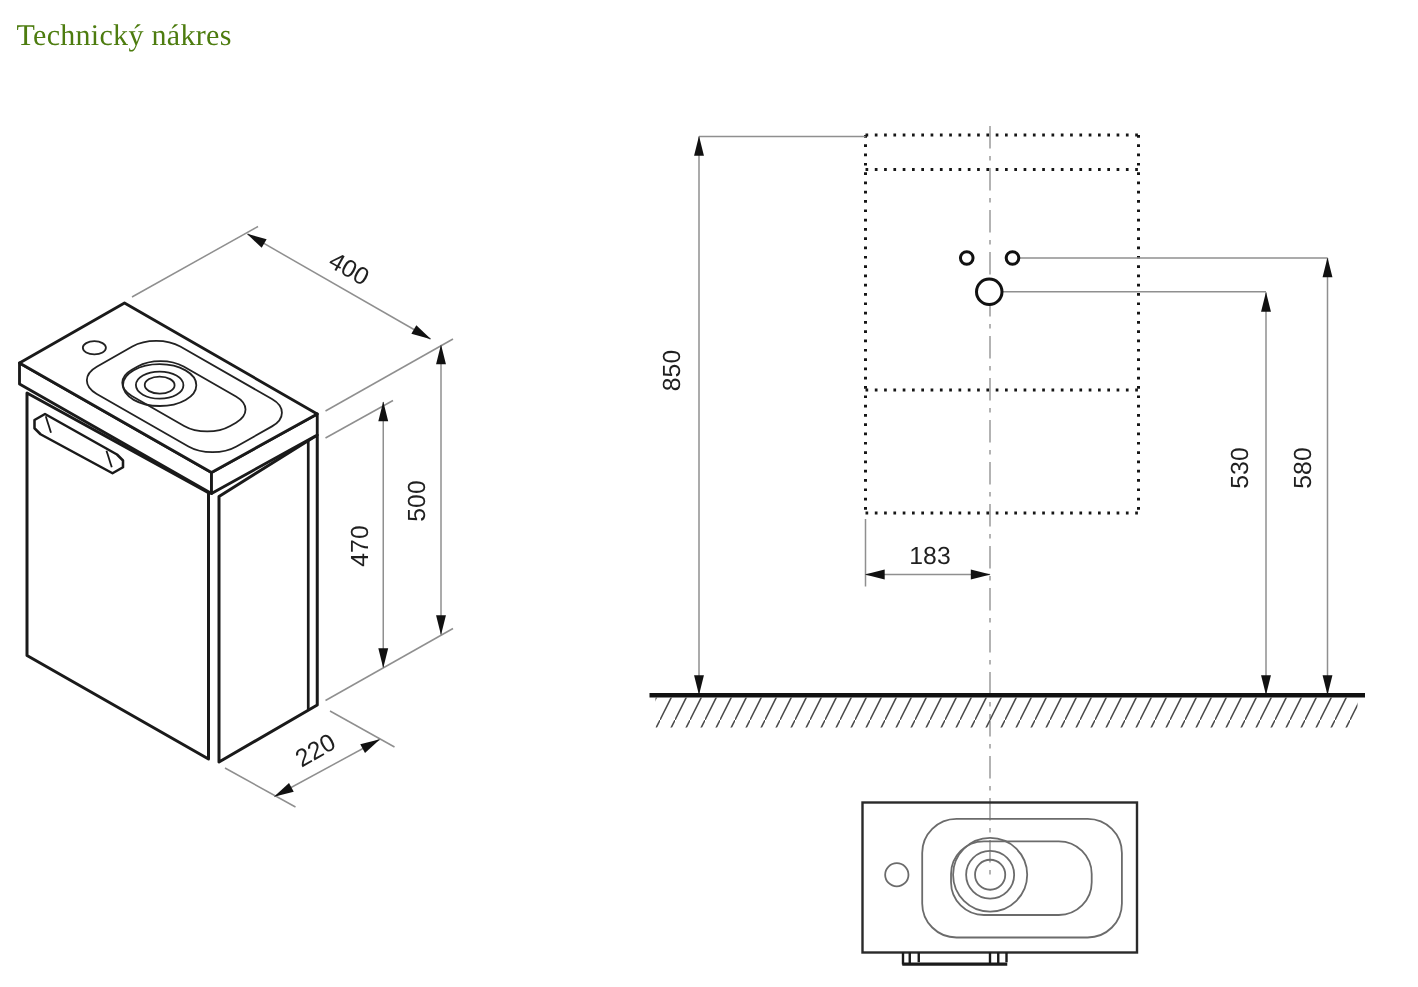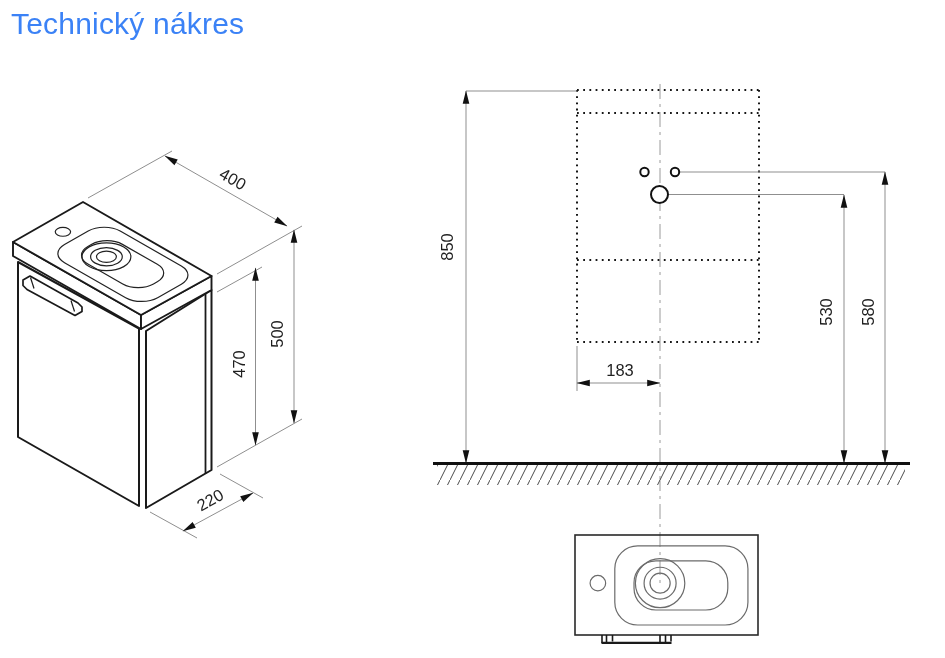--- a/index.html
+++ b/index.html
@@ -5,23 +5,23 @@
   html,body{margin:0;padding:0;background:#ffffff;}
   .stage{
     position:relative;
     width:945px;height:658px;
     background:#ffffff;
     font-family:"Liberation Sans", sans-serif;
     overflow:hidden;
   }
   .page-title{
     position:absolute;left:11px;top:6px;
-    font-family:Liberation Sans, sans-serif;
-    font-size:30px;line-height:36px;
-    color:#3b82f6;
+    font-family:Liberation Serif, serif;
+    font-size:20px;line-height:36px;
+    color:#4d7c0f;
     letter-spacing:0.2px;
   }
   svg{position:absolute;left:0;top:0;}
   .dim-text{
     font-family:"Liberation Sans", sans-serif;
     font-size:16.5px;
     fill:#1f1f1f;
   }
 </style>
 </head>

